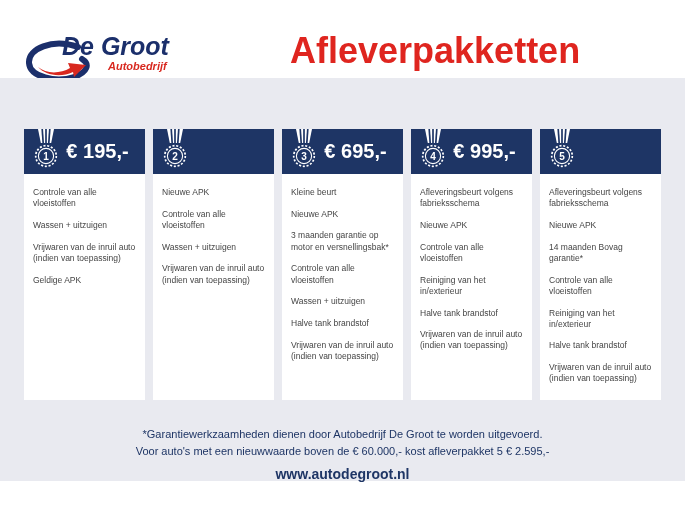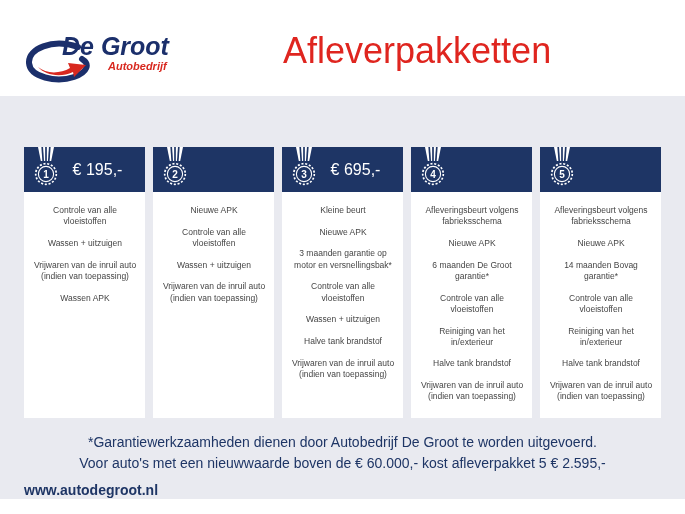--- a/index.html
+++ b/index.html
@@ -4,48 +4,48 @@
 <style>
   html,body{margin:0;padding:0;}
   body{
     width:685px;height:514px;overflow:hidden;background:#ffffff;
     font-family:"Liberation Sans","DejaVu Sans",sans-serif;
     -webkit-font-smoothing:antialiased;
   }
   .page{position:relative;width:685px;height:514px;background:#ffffff;}
 
   
-  .top{position:relative;height:96px;background:#ffffff;}
+  .top{position:relative;height:78px;background:#ffffff;}
   .logo{position:absolute;left:22px;top:30px;width:150px;height:54px;}
   .page-title{
-    position:absolute;left:283px;top:33px;
-    font-size:36px;font-weight:400;letter-spacing:0px;line-height:1;
+    position:absolute;left:290px;top:33px;
+    font-size:36px;font-weight:700;letter-spacing:0px;line-height:1;
   }
 
   
   .main{position:relative;height:403px;background:#e9eaf0;box-sizing:border-box;padding:51px 24px 0;}
   .columns{display:flex;gap:8px;}
   .card{width:121px;height:271px;background:#ffffff;box-sizing:border-box;flex:0 0 auto;}
   .card-header{
     position:relative;height:45px;color:#ffffff;
   }
   .medal{position:absolute;left:7px;top:0;}
   .price{
     position:absolute;left:30px;right:4px;top:0;bottom:0;
     display:flex;align-items:center;justify-content:center;
-    font-weight:400;font-size:16px;white-space:nowrap;
+    font-weight:700;font-size:20px;white-space:nowrap;
   }
   .items{padding:13px 8px 0 9px;}
   .item{
-    font-size:8.5px;line-height:1.32;color:#454545;margin-bottom:10.5px;text-align:center;
+    font-size:8.5px;line-height:1.32;color:#454545;margin-bottom:10.5px;
   }
 
   
-  .footnotes{margin-top:14px;text-align:center;font-size:14px;line-height:1.52;}
-  .website{margin-top:7px;font-weight:700;font-size:14px;}
+  .footnotes{margin-top:26px;text-align:center;font-size:11px;line-height:1.52;}
+  .website{margin-top:7px;text-align:center;font-weight:700;font-size:14px;}
 
   .bottom-strip{height:21px;background:#ffffff;}
 </style>
 </head>
 <body>
 
 <div class="page">
 
   <div class="top">
     <svg class="logo" viewBox="0 0 150 54">
@@ -73,21 +73,21 @@
         <circle cx="15" cy="27" r="10.3" fill="#1e3565" stroke="#ffffff" stroke-width="1.7" stroke-dasharray="2.1 1.7"></circle>
         <circle cx="15" cy="27" r="7.6" fill="none" stroke="#ffffff" stroke-width="1.1"></circle>
         <text x="15" y="30.6" text-anchor="middle" font-size="10" font-weight="bold" fill="#ffffff" font-family="Liberation Sans, DejaVu Sans, sans-serif">1</text>
       </svg>
       <div class="price">€ 195,-</div>
     </div>
     <div class="items">
             <div class="item">Controle van alle vloeistoffen</div>
             <div class="item">Wassen + uitzuigen</div>
             <div class="item">Vrijwaren van de inruil auto (indien van toepassing)</div>
-            <div class="item">Wassen APK</div>
+            <div class="item">Geldige APK</div>
           </div>
   </div>
 
   <div class="card">
     <div class="card-header" style="background:#1e3565">
       <svg class="medal" width="30" height="41" viewBox="0 0 30 41">
 
         <polygon points="7,0 23,0 20.2,14 9.8,14" fill="#ffffff"></polygon>
         <line x1="11.2" y1="0" x2="12.2" y2="14" stroke="#1e3565" stroke-width="1.7"></line>
         <line x1="15" y1="0" x2="15" y2="14" stroke="#1e3565" stroke-width="1.7"></line>
@@ -138,25 +138,25 @@
 
         <polygon points="7,0 23,0 20.2,14 9.8,14" fill="#ffffff"></polygon>
         <line x1="11.2" y1="0" x2="12.2" y2="14" stroke="#1e3565" stroke-width="1.7"></line>
         <line x1="15" y1="0" x2="15" y2="14" stroke="#1e3565" stroke-width="1.7"></line>
         <line x1="18.8" y1="0" x2="17.8" y2="14" stroke="#1e3565" stroke-width="1.7"></line>
 
         <circle cx="15" cy="27" r="10.3" fill="#1e3565" stroke="#ffffff" stroke-width="1.7" stroke-dasharray="2.1 1.7"></circle>
         <circle cx="15" cy="27" r="7.6" fill="none" stroke="#ffffff" stroke-width="1.1"></circle>
         <text x="15" y="30.6" text-anchor="middle" font-size="10" font-weight="bold" fill="#ffffff" font-family="Liberation Sans, DejaVu Sans, sans-serif">4</text>
       </svg>
+      <div class="price">€ 995,-</div>
     </div>
     <div class="items">
             <div class="item">Afleveringsbeurt volgens fabrieksschema</div>
             <div class="item">Nieuwe APK</div>
-            <div class="item">6 maanden De Groot garantie*</div>
             <div class="item">Controle van alle vloeistoffen</div>
             <div class="item">Reiniging van het in/exterieur</div>
             <div class="item">Halve tank brandstof</div>
             <div class="item">Vrijwaren van de inruil auto (indien van toepassing)</div>
           </div>
   </div>
 
   <div class="card">
     <div class="card-header" style="background:#1e3565">
       <svg class="medal" width="30" height="41" viewBox="0 0 30 41">

